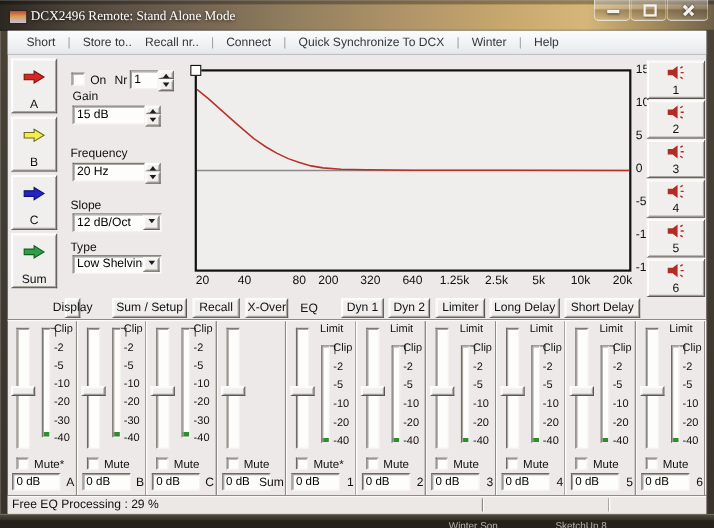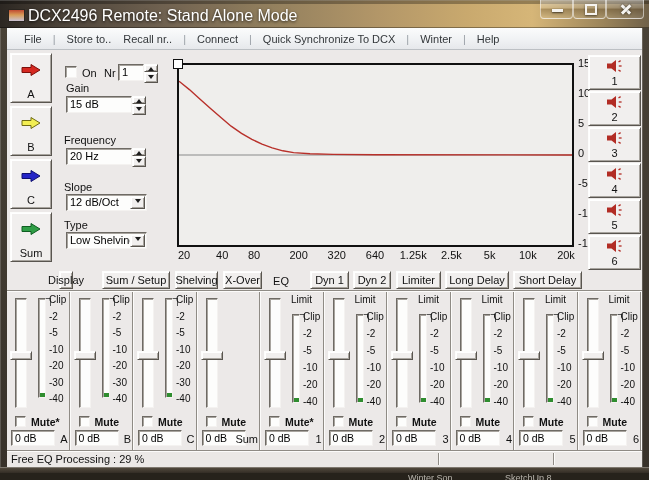--- a/index.html
+++ b/index.html
@@ -12,21 +12,21 @@
   .abs{position:absolute;}
   
   #titlebar{
     left:0;top:0;width:649px;height:28px;
     background:linear-gradient(90deg,#2c2722 0%,#4d443a 10%,#6f6150 25%,#93805e 42%,#b29668 58%,#c9a96e 72%,#d6b678 82%,#9b8459 93%,#6f6048 100%);
     box-shadow:inset 0 1px 0 rgba(255,255,255,0.25), inset 0 -1px 0 rgba(0,0,0,0.35);
   }
   #titlebar::before{content:"";position:absolute;left:0;top:0;width:100%;height:4px;background:rgba(0,0,0,0.30);}
   #app-icon{left:8px;top:9px;width:15px;height:11px;border:1px solid #2a2520;
     background:linear-gradient(180deg,#c04a32 0%,#d89c58 45%,#c9c2d4 100%);}
-  #title-text{left:28px;top:7px;color:#fff;font-size:16px;text-shadow:0 1px 3px rgba(0,0,0,0.8);white-space:nowrap;}
+  #title-text{left:28px;top:7px;color:#fff;font-size:12px;text-shadow:0 1px 3px rgba(0,0,0,0.8);white-space:nowrap;font-family:Liberation Serif, serif;}
   .capbtn{top:0;height:19px;border:1px solid rgba(250,250,250,0.55);border-top:none;
     background:linear-gradient(180deg,rgba(255,255,255,0.42) 0%,rgba(255,255,255,0.14) 45%,rgba(90,70,40,0.30) 50%,rgba(255,255,255,0.10) 100%);
     border-radius:0 0 4px 4px;box-sizing:border-box;}
   #btn-min{left:540px;width:33px;}
   #btn-max{left:573px;width:33px;}
   #btn-close{left:606px;width:38px;}
   #btn-min .bar{position:absolute;left:11px;top:9px;width:11px;height:3px;background:#f5f3ef;box-shadow:0 1px 2px rgba(0,0,0,0.6);}
   #btn-max .box{position:absolute;left:11px;top:4px;width:8px;height:7px;border:2px solid #f5f3ef;box-shadow:0 1px 2px rgba(0,0,0,0.5);}
   .xbar{position:absolute;left:13px;top:8px;width:12px;height:2.6px;background:#f6f4f0;box-shadow:0 0 2px rgba(0,0,0,0.7);}
   .xbar.r1{transform:rotate(45deg);}
@@ -83,21 +83,21 @@
     background:linear-gradient(90deg,#8f8b85 50%,#fcfbfa 50%);}
   .ftrack{left:8px;top:6px;width:12px;height:110px;}
   .fthumb{left:3px;top:59px;width:22px;height:9px;}
   .meter{left:31px;width:8px;}
   .meter-in{top:6px;height:100px;background:linear-gradient(to top,#2f8d2f 4px,#fdfdfc 4px);}
   .meter-out{top:22px;height:89px;background:linear-gradient(to top,#2f8d2f 4px,#fdfdfc 4px);}
   .clip-bracket{width:4px;height:7px;border-top:1px solid #555;border-right:1px solid #555;left:39px;}
   .scale-lbl{left:42px;font-size:10px;color:#111;white-space:nowrap;}
   .limit-lbl{left:30px;top:2px;font-size:10px;color:#111;}
   .mute-box{left:8px;top:124px;width:11px;height:11px;}
-  .mute-lbl{left:24px;top:124px;font-size:10.5px;color:#111;white-space:nowrap;font-weight:bold;}
+  .mute-lbl{left:24px;top:124px;font-size:10.5px;color:#111;white-space:nowrap;}
   .fval{left:4px;top:138px;width:44px;height:16px;}
   .fval .val{line-height:14px;font-size:10.5px;}
   .fchan{right:3px;top:141px;font-size:11px;color:#111;}
   
   #status-sep{left:0;top:422px;width:635px;height:2px;background:linear-gradient(180deg,#8f8b85 50%,#fcfbfa 50%);}
   #statusbar{left:0;top:424px;width:635px;height:15px;background:#ebe8e6;}
   #status-text{left:4px;top:1px;font-size:11px;color:#111;white-space:nowrap;}
   .status-div{top:1px;width:2px;height:12px;background:linear-gradient(90deg,#8f8b85 50%,#fcfbfa 50%);}
 </style>
 </head>
@@ -121,21 +121,21 @@
 <div class="abs frame" id="frame-right"></div>
 <div class="abs" id="frame-bottom"></div>
 <div class="abs" id="taskbar">
     <span class="abs taskbar-item" style="left: 408px;">Winter Son</span>
     <span class="abs taskbar-item" style="left: 505px;">SketchUp 8</span>
   </div>
 
 <div class="abs" id="client">
 
   <div class="abs" id="menubar">
-      <span class="menu-item">File</span>
+      <span class="menu-item">Short</span>
       <span class="menu-sep">|</span>
       <span class="menu-item">Store to..</span>
       <span class="menu-item">Recall nr..</span>
       <span class="menu-sep">|</span>
       <span class="menu-item">Connect</span>
       <span class="menu-sep">|</span>
       <span class="menu-item">Quick Synchronize To DCX</span>
       <span class="menu-sep">|</span>
       <span class="menu-item">Winter</span>
       <span class="menu-sep">|</span>
@@ -217,21 +217,21 @@
   <div class="abs" id="plot">
     <svg id="plot-svg" width="393" height="180" viewBox="0 0 393 180">
         <line x1="0" y1="90.0" x2="393" y2="90.0" stroke="#8a8a8a" stroke-width="1.2"></line>
         <path d="M0.0,16.2 L10.4,24.6 L21.1,34.2 L31.8,43.8 L42.2,52.8 L52.1,61.2 L62.5,68.4 L72.9,74.4 L83.0,79.2 L93.2,82.8 L103.8,85.8 L114.6,87.6 L131.0,88.8 L154.1,89.4 L197.2,89.7 L393.0,90.0" fill="none" stroke="#b8302a" stroke-width="1.4"></path>
       </svg>
     <div class="abs" id="plot-handle"></div>
   </div>
   <div id="x-ticks">
       <span class="abs xtick" style="left: 162px;">20</span>
       <span class="abs xtick" style="left: 200.2px;">40</span>
-      <span class="abs xtick" style="left: 232px;">80</span>
+      <span class="abs xtick" style="left: 250px;">80</span>
       <span class="abs xtick" style="left: 276.6px;">200</span>
       <span class="abs xtick" style="left: 314.8px;">320</span>
       <span class="abs xtick" style="left: 353px;">640</span>
       <span class="abs xtick" style="left: 391.2px;">1.25k</span>
       <span class="abs xtick" style="left: 429.4px;">2.5k</span>
       <span class="abs xtick" style="left: 467.6px;">5k</span>
       <span class="abs xtick" style="left: 505.8px;">10k</span>
       <span class="abs xtick" style="left: 544px;">20k</span>
     </div>
   <div id="y-ticks">
@@ -291,21 +291,21 @@
             <path d="M13.5,3 L15.6,1.6"></path>
             <path d="M13.8,7 L16.6,7"></path>
             <path d="M13.5,11 L15.6,12.4"></path>
           </g>
         </svg><span class="out-label">6</span></div>
     </div>
 
   <div class="abs" id="tabrow">
       <div class="abs raised tab" style="left: 52px; width: 14px;">Display</div>
       <div class="abs raised tab" style="left: 95px; width: 68px;">Sum / Setup</div>
-      <div class="abs raised tab" style="left: 168px; width: 43px;">Shelving</div>
+      <div class="abs raised tab" style="left: 168px; width: 43px;">Recall</div>
       <div class="abs raised tab" style="left: 216px; width: 39px;">X-Over</div>
       <div class="abs tab-active" style="left: 258px; width: 32px;">EQ</div>
       <div class="abs raised tab" style="left: 303px; width: 39px;">Dyn 1</div>
       <div class="abs raised tab" style="left: 346px; width: 38px;">Dyn 2</div>
       <div class="abs raised tab" style="left: 389px; width: 45px;">Limiter</div>
       <div class="abs raised tab" style="left: 438px; width: 64px;">Long Delay</div>
       <div class="abs raised tab" style="left: 506px; width: 69px;">Short Delay</div>
     </div>
 
   <div class="abs" id="fader-sep"></div>

